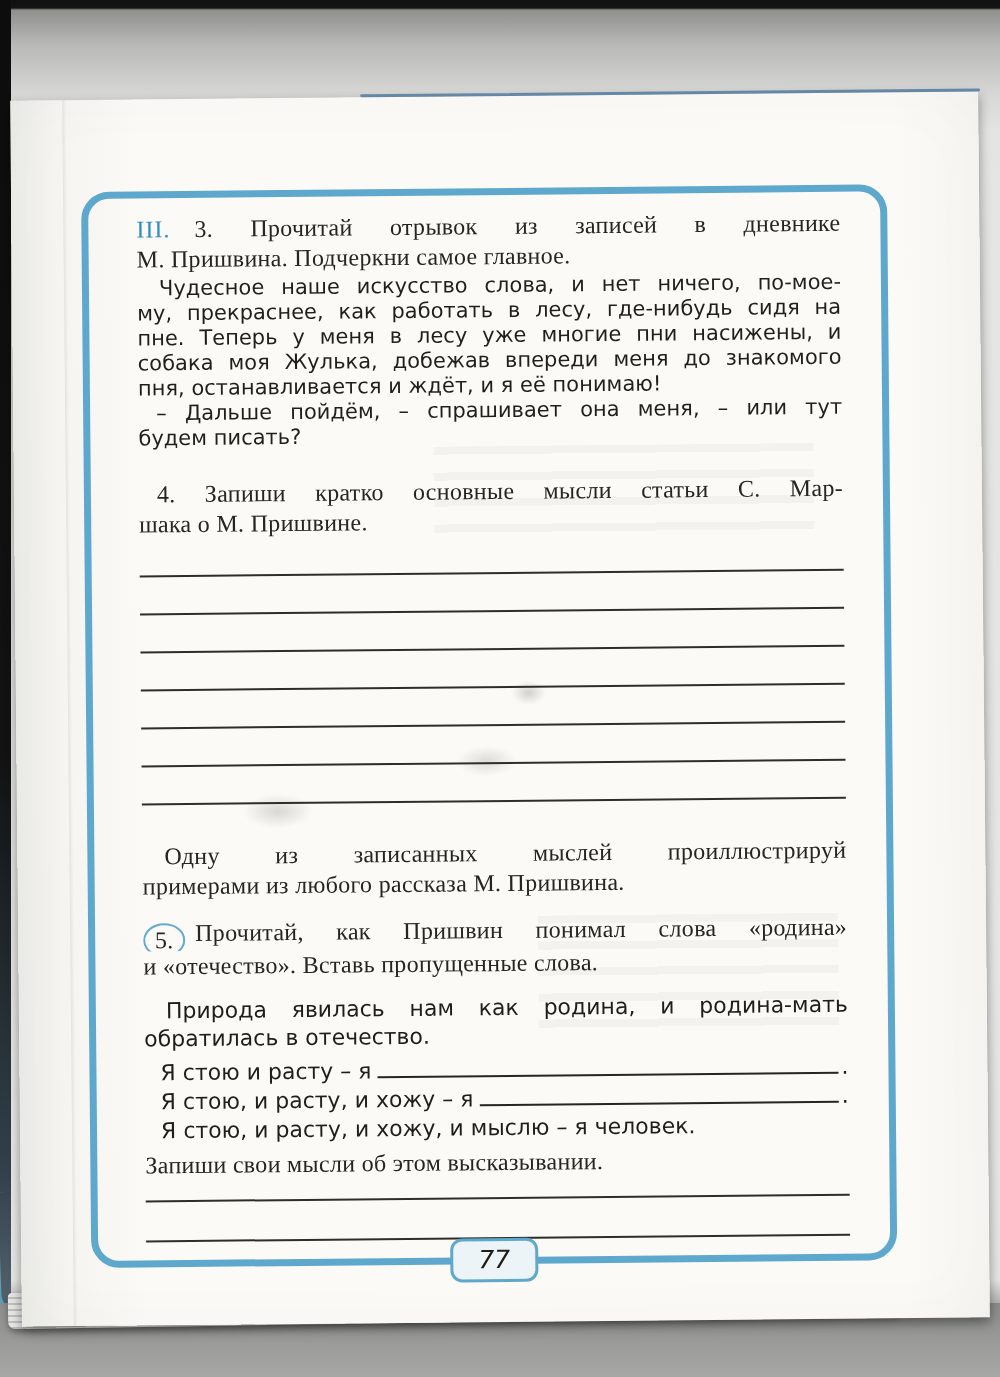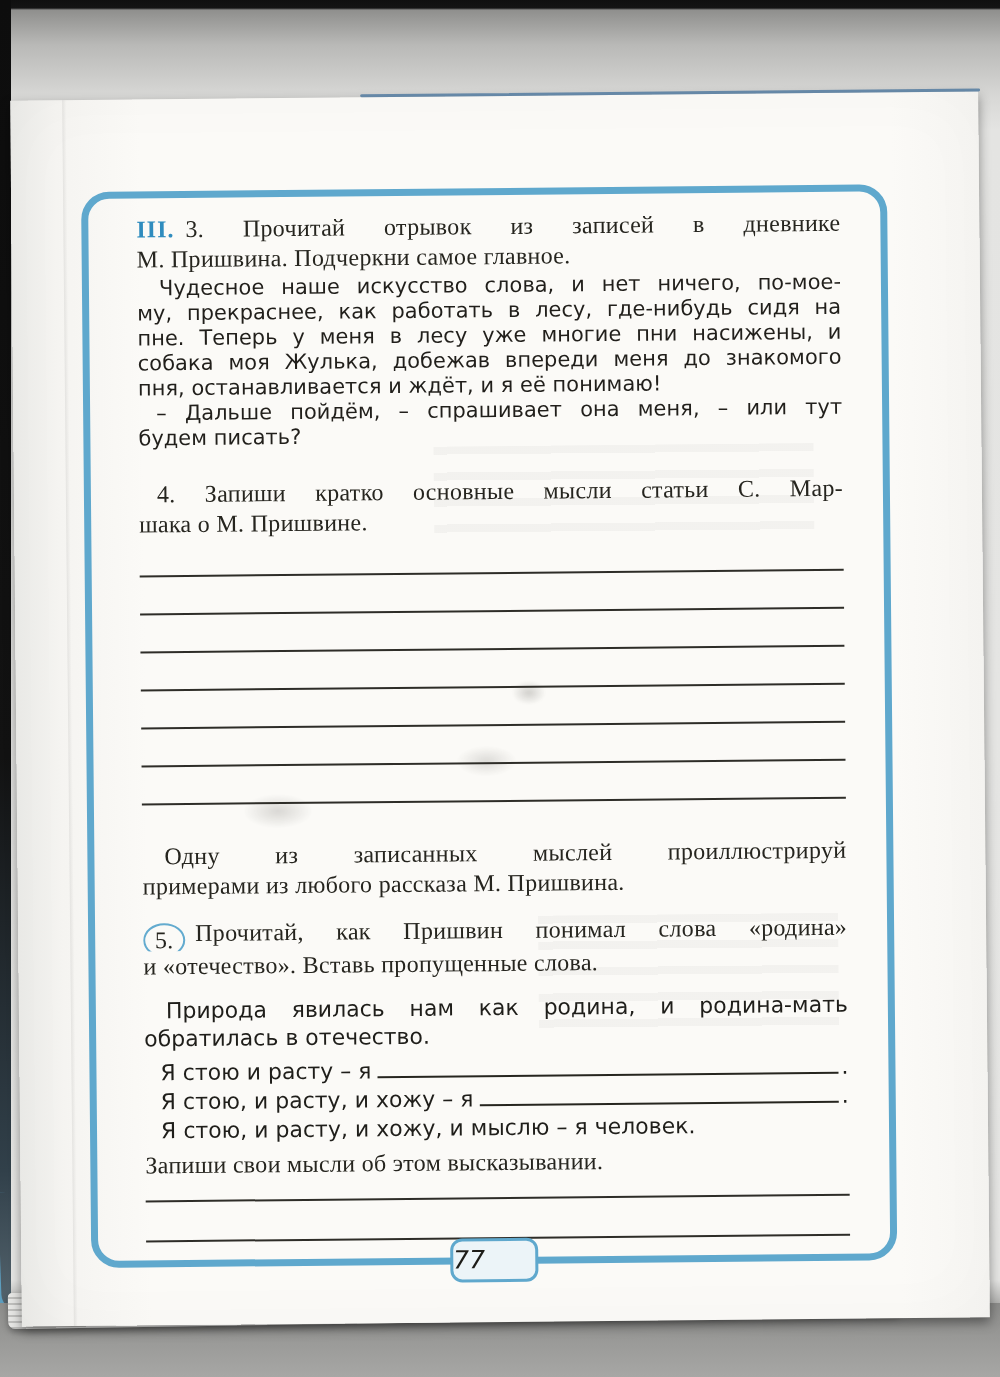--- a/index.html
+++ b/index.html
@@ -39,42 +39,42 @@
   .h30{height:30px;line-height:30px;}
   .h25{height:25px;line-height:25px;}
   .h28{height:28px;line-height:28px;}
   .h29{height:29px;line-height:29px;}
   .h36{height:36px;line-height:36px;}
   .j{text-align:justify;}
   .j::after{content:"";display:inline-block;width:100%;height:0;}
   .ind22{text-indent:22px;}
   .ind18{text-indent:18px;}
   .ind16{padding-left:16px;}
-  .marker-roman{color:#2f8cbe;font-weight:bold;letter-spacing:1px;margin-right:11px;}
+  .marker-roman{color:#2f8cbe;font-weight:normal;letter-spacing:1px;margin-right:24px;}
   .num-circle{display:inline-block;width:42px;height:34px;line-height:31px;text-align:center;
     border:2px solid #63abcf;border-radius:50%;box-sizing:border-box;
     vertical-align:-7px;margin-right:10px;}
   .mt-excerpt{margin-top:2px;}
   .mt-title4{margin-top:28px;}
   .mt-odnu{margin-top:36px;}
   .mt-title5{margin-top:14px;}
   .mt-statement{margin-top:16px;}
   .mt-fills{margin-top:5px;}
   .mt-prompt{margin-top:5px;}
   .ruled-area .ruled-row{height:36px;border-bottom:2px solid #2e2d28;}
   .ruled-2 .ruled-row{height:38px;border-bottom:2px solid #2e2d28;}
   .ruled-2 .ruled-row:first-child{height:20px;}
   .fill{display:flex;align-items:baseline;}
   .blank{flex:1;border-bottom:2px solid #26251f;margin:0 3px 4px 6px;min-width:40px;}
   .smudge{position:absolute;border-radius:50%;filter:blur(1px);opacity:.55;
     background:radial-gradient(closest-side,rgba(62,60,54,.4),rgba(62,60,54,0));}
   .ghost{position:absolute;opacity:.05;background:repeating-linear-gradient(180deg,#555 0 8px,transparent 8px 26px);}
   .page-badge{position:absolute;left:50%;bottom:-25px;transform:translateX(-50%);
     width:88px;height:44px;box-sizing:border-box;background:#ecf4f8;
-    border:3px solid #5fa8cd;border-radius:12px;text-align:left;
+    border:3px solid #5fa8cd;border-radius:12px;text-align:center;
     font-family:"DejaVu Sans","Liberation Sans",sans-serif;font-style:italic;
     font-size:25px;line-height:38px;color:#1d1c18;}
 </style>
 </head>
 <body>
 
 <div class="scan">
   <div class="edge-left"></div>
   <div class="left-frame-peek"></div>
   <div class="below-band"></div>

